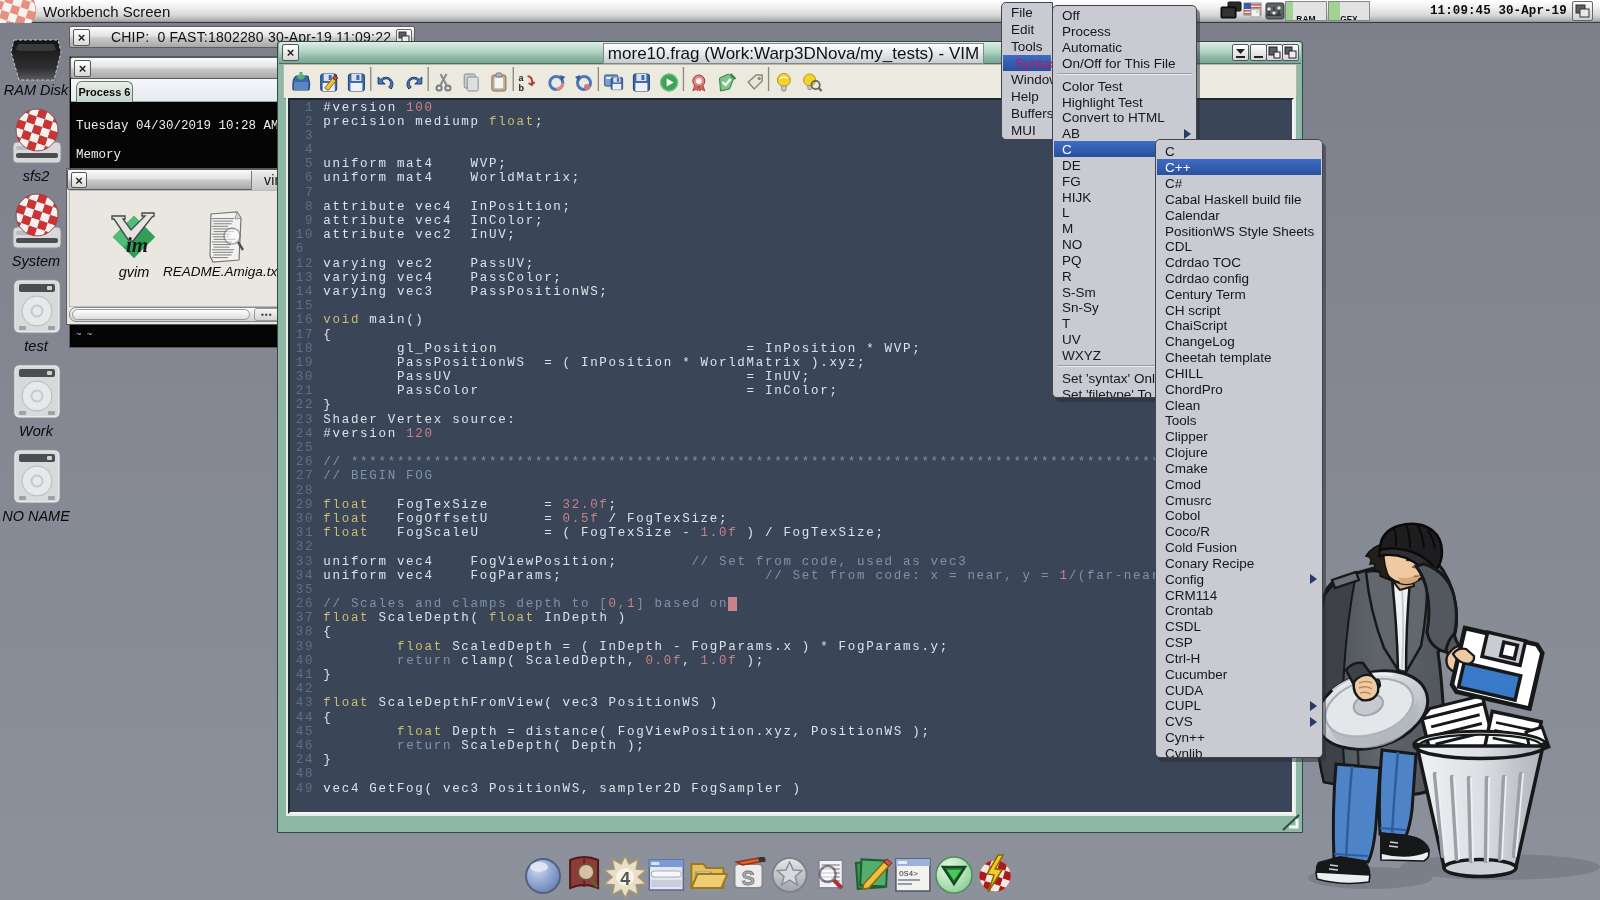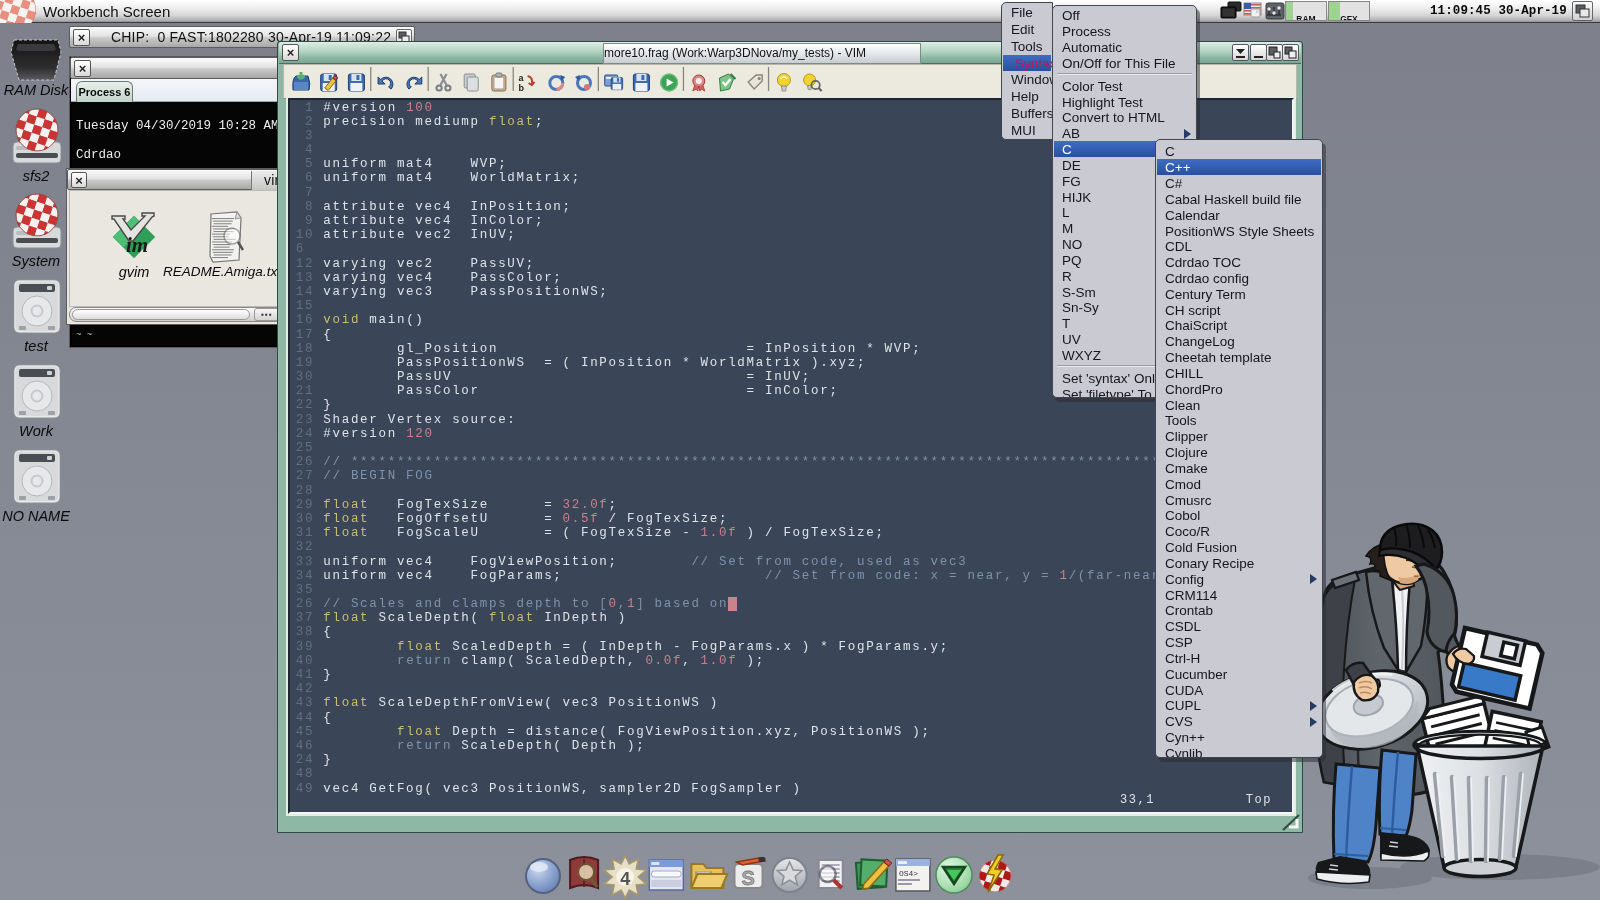--- a/index.html
+++ b/index.html
@@ -25,21 +25,21 @@
 #winB .term{position:absolute;left:2px;top:45px;right:2px;bottom:2px;background:#050505;color:#eee;font-family:"Liberation Mono",monospace;font-size:12.5px}
 
 #winC{left:66px;top:168px;width:520px;height:157px;background:#e9e7e0;border:1px solid #5a5a5a;z-index:6}
 #winC .bar{position:absolute;left:0;top:0;right:0;height:21px}
 #winC .body{position:absolute;left:2px;top:21px;right:2px;height:117px;background:#e9e7e0;border:1px solid #bbb}
 #winC .hsb{position:absolute;left:2px;bottom:2px;right:2px;height:15px;background:linear-gradient(#fafafa,#cfcfcf);border:1px solid #888;border-radius:7px}
 .iclabel{position:absolute;font-style:italic;font-size:14.5px;color:#0a0a0a;text-align:center;white-space:nowrap}
 
 #vim{left:277px;top:41px;width:1026px;height:792px;background:#8fb7a5;border:1px solid #2e4b42;border-radius:3px 3px 0 0;z-index:10}
 #vim .tbar{position:absolute;left:1px;top:0;right:1px;height:22px;background:linear-gradient(#ddeee5,#b2d4c3 45%,#8cb6a4 75%,#7ba695);border-bottom:1px solid #4e6e63;border-radius:3px 3px 0 0}
-#vim .ttlbox{position:absolute;left:324px;top:1px;width:318px;height:21px;background:linear-gradient(#ffffff,#dfe3e6 60%,#c8ccd0);border:1px solid #7e8a86;font-size:12px;line-height:19px;color:#111}
+#vim .ttlbox{position:absolute;left:324px;top:1px;width:381px;height:21px;background:linear-gradient(#ffffff,#dfe3e6 60%,#c8ccd0);border:1px solid #7e8a86;font-size:17px;text-align:center;line-height:19px;color:#111}
 #vim .tgad{position:absolute;top:2px;width:17px;height:17px;background:linear-gradient(#ffffff,#d6d6d6);border:1px solid #556;border-radius:2px}
 #vim .toolbar{position:absolute;left:5px;top:22px;width:1014px;height:35px;background:#eceade;border:1px solid #b8b6a8;border-bottom-color:#8a887c}
 #vim .codewrap{position:absolute;left:10px;top:56px;width:1006px;height:716px;background:#3a4557;border:2px solid;border-color:#20262e #f2f6f2 #f2f6f2 #20262e;box-shadow:0 0 0 2px #e8ece8}
 #code{position:absolute;left:-3.5px;top:0.5px;font-family:"Liberation Mono",monospace;font-size:12.5px;line-height:14.18px;letter-spacing:1.7px;white-space:pre;color:#dde3e9}
 #code .ln{color:#5e7086}
 #code .t{color:#c9bd70}
 #code .n{color:#c9818a}
 #code .c{color:#7e93ab}
 #code .cur{background:#c9848a;color:#c9848a}
 #vim .status{position:absolute;left:0px;right:0px;bottom:4px;height:15px;color:#dde3e9;font-family:"Liberation Mono",monospace;font-size:12px;letter-spacing:1.53px}
@@ -344,21 +344,21 @@
 
 <div class="abs" id="winB">
  <div class="bar gwin-bar">
       <div class="clbtn">×</div>
     </div>
  <div class="tabrow">
       <div class="tab">Process 6</div>
     </div>
  <div class="term">
    <div class="abs" style="left:4px;top:17px">Tuesday 04/30/2019 10:28 AM</div>
-   <div class="abs" style="left:4px;top:46px">Cdrdao</div>
+   <div class="abs" style="left:4px;top:46px">Memory</div>
    <div class="abs" style="left:4px;top:228px;font-size:9px;color:#ccc">~ ~</div>
  </div>
 </div>
 
 <div class="abs" id="winC">
  <div class="bar gwin-bar">
       <div class="clbtn" style="width:16px;height:16px">×</div>
    <div class="abs" style="left:183px;top:1px;width:330px;height:19px;background:linear-gradient(#ececec,#c6c6c6);border-left:1px solid #777"></div>
    <div class="ttl" style="left:196px;top:2px">vim</div>
  </div>
@@ -577,24 +577,20 @@
 <span class="ln"> 40 </span>        <span class="c">return</span> clamp( ScaledDepth, <span class="n">0.0f</span>, <span class="n">1.0f</span> );
 <span class="ln"> 41 </span>}
 <span class="ln"> 42 </span>
 <span class="ln"> 43 </span><span class="t">float</span> ScaleDepthFromView( vec3 PositionWS )
 <span class="ln"> 44 </span>{
 <span class="ln"> 45 </span>        <span class="t">float</span> Depth = distance( FogViewPosition.xyz, PositionWS );
 <span class="ln"> 46 </span>        <span class="c">return</span> ScaleDepth( Depth );
 <span class="ln"> 24 </span>}
 <span class="ln"> 48 </span>
 <span class="ln"> 49 </span>vec4 GetFog( vec3 PositionWS, sampler2D FogSampler )</div>
-   <div class="abs status">
-        <span style="position:absolute;left:830px">33,1</span>
-        <span style="position:absolute;right:20px">Top</span>
-      </div>
  </div>
  <div class="resz"><svg width="19" height="19" viewBox="0 0 19 19">
         <path d="M1 18 L17 3" stroke="#2e4b42" stroke-width="2"></path>
         <path d="M15 7 v8 h-8" fill="none" stroke="#f4f8f4" stroke-width="3"></path>
         <path d="M3 17 L15 6" stroke="#8fb7a5" stroke-width="0"></path>
       </svg></div>
 </div>
 
 <svg class="abs" style="left:1300px;top:520px;z-index:20" width="300" height="380" viewBox="0 0 300 380">
 <defs>

